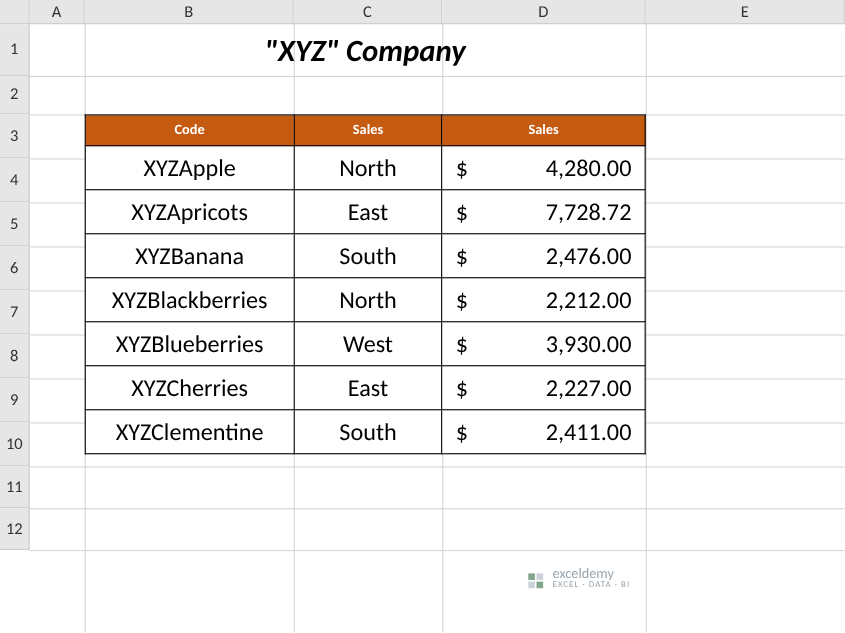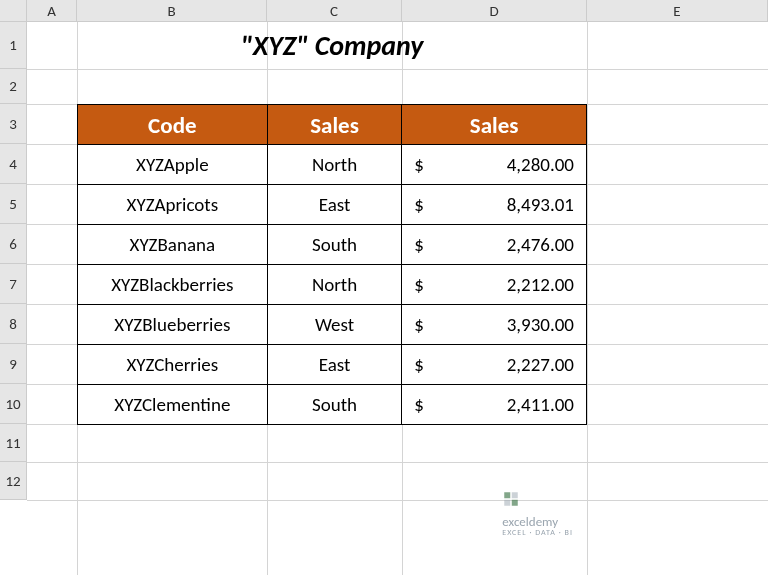--- a/index.html
+++ b/index.html
@@ -109,28 +109,28 @@
       position: absolute;
       top: 82px;
       left: 50px;
       border-collapse: collapse;
       width: 510px;
     }
     .data-table th {
       background: #c55a11;
       color: #fff;
       font-weight: bold;
-      font-size: 23px;
+      font-size: 13px;
       border: 1px solid #000;
-      height: 40px;
+      height: 28px;
       text-align: center;
     }
     .data-table td {
       border: 1px solid #000;
-      font-size: 19px;
+      font-size: 22px;
       height: 40px;
       color: #000;
       background: #fff;
     }
     .data-table .col-code { width: 190px; text-align: center; }
     .data-table .col-region { width: 135px; text-align: center; }
     .data-table .col-sales {
       width: 185px;
       padding: 0 12px;
     }
@@ -140,23 +140,22 @@
       align-items: center;
       width: 100%;
     }
     .watermark {
       position: absolute;
       bottom: 38px;
       right: 195px;
       font-size: 13px;
       color: #9aa5af;
       display: flex;
-      align-items: flex-start;
+      align-items: flex-end;
       gap: 6px;
-      flex-direction: column;
     }
     .watermark-icon {
       width: 18px;
       height: 18px;
       display: inline-block;
     }
     .watermark-sub {
       font-size: 8px;
       letter-spacing: 1px;
       color: #9aa5af;
@@ -232,21 +231,21 @@
               <span>4,280.00</span>
             </div>
           </td>
         </tr>
         <tr>
           <td class="col-code">XYZApricots</td>
           <td class="col-region">East</td>
           <td class="col-sales">
             <div class="sales-wrap">
               <span>$</span>
-              <span>8,493.01</span>
+              <span>7,728.72</span>
             </div>
           </td>
         </tr>
         <tr>
           <td class="col-code">XYZBanana</td>
           <td class="col-region">South</td>
           <td class="col-sales">
             <div class="sales-wrap">
               <span>$</span>
               <span>2,476.00</span>

